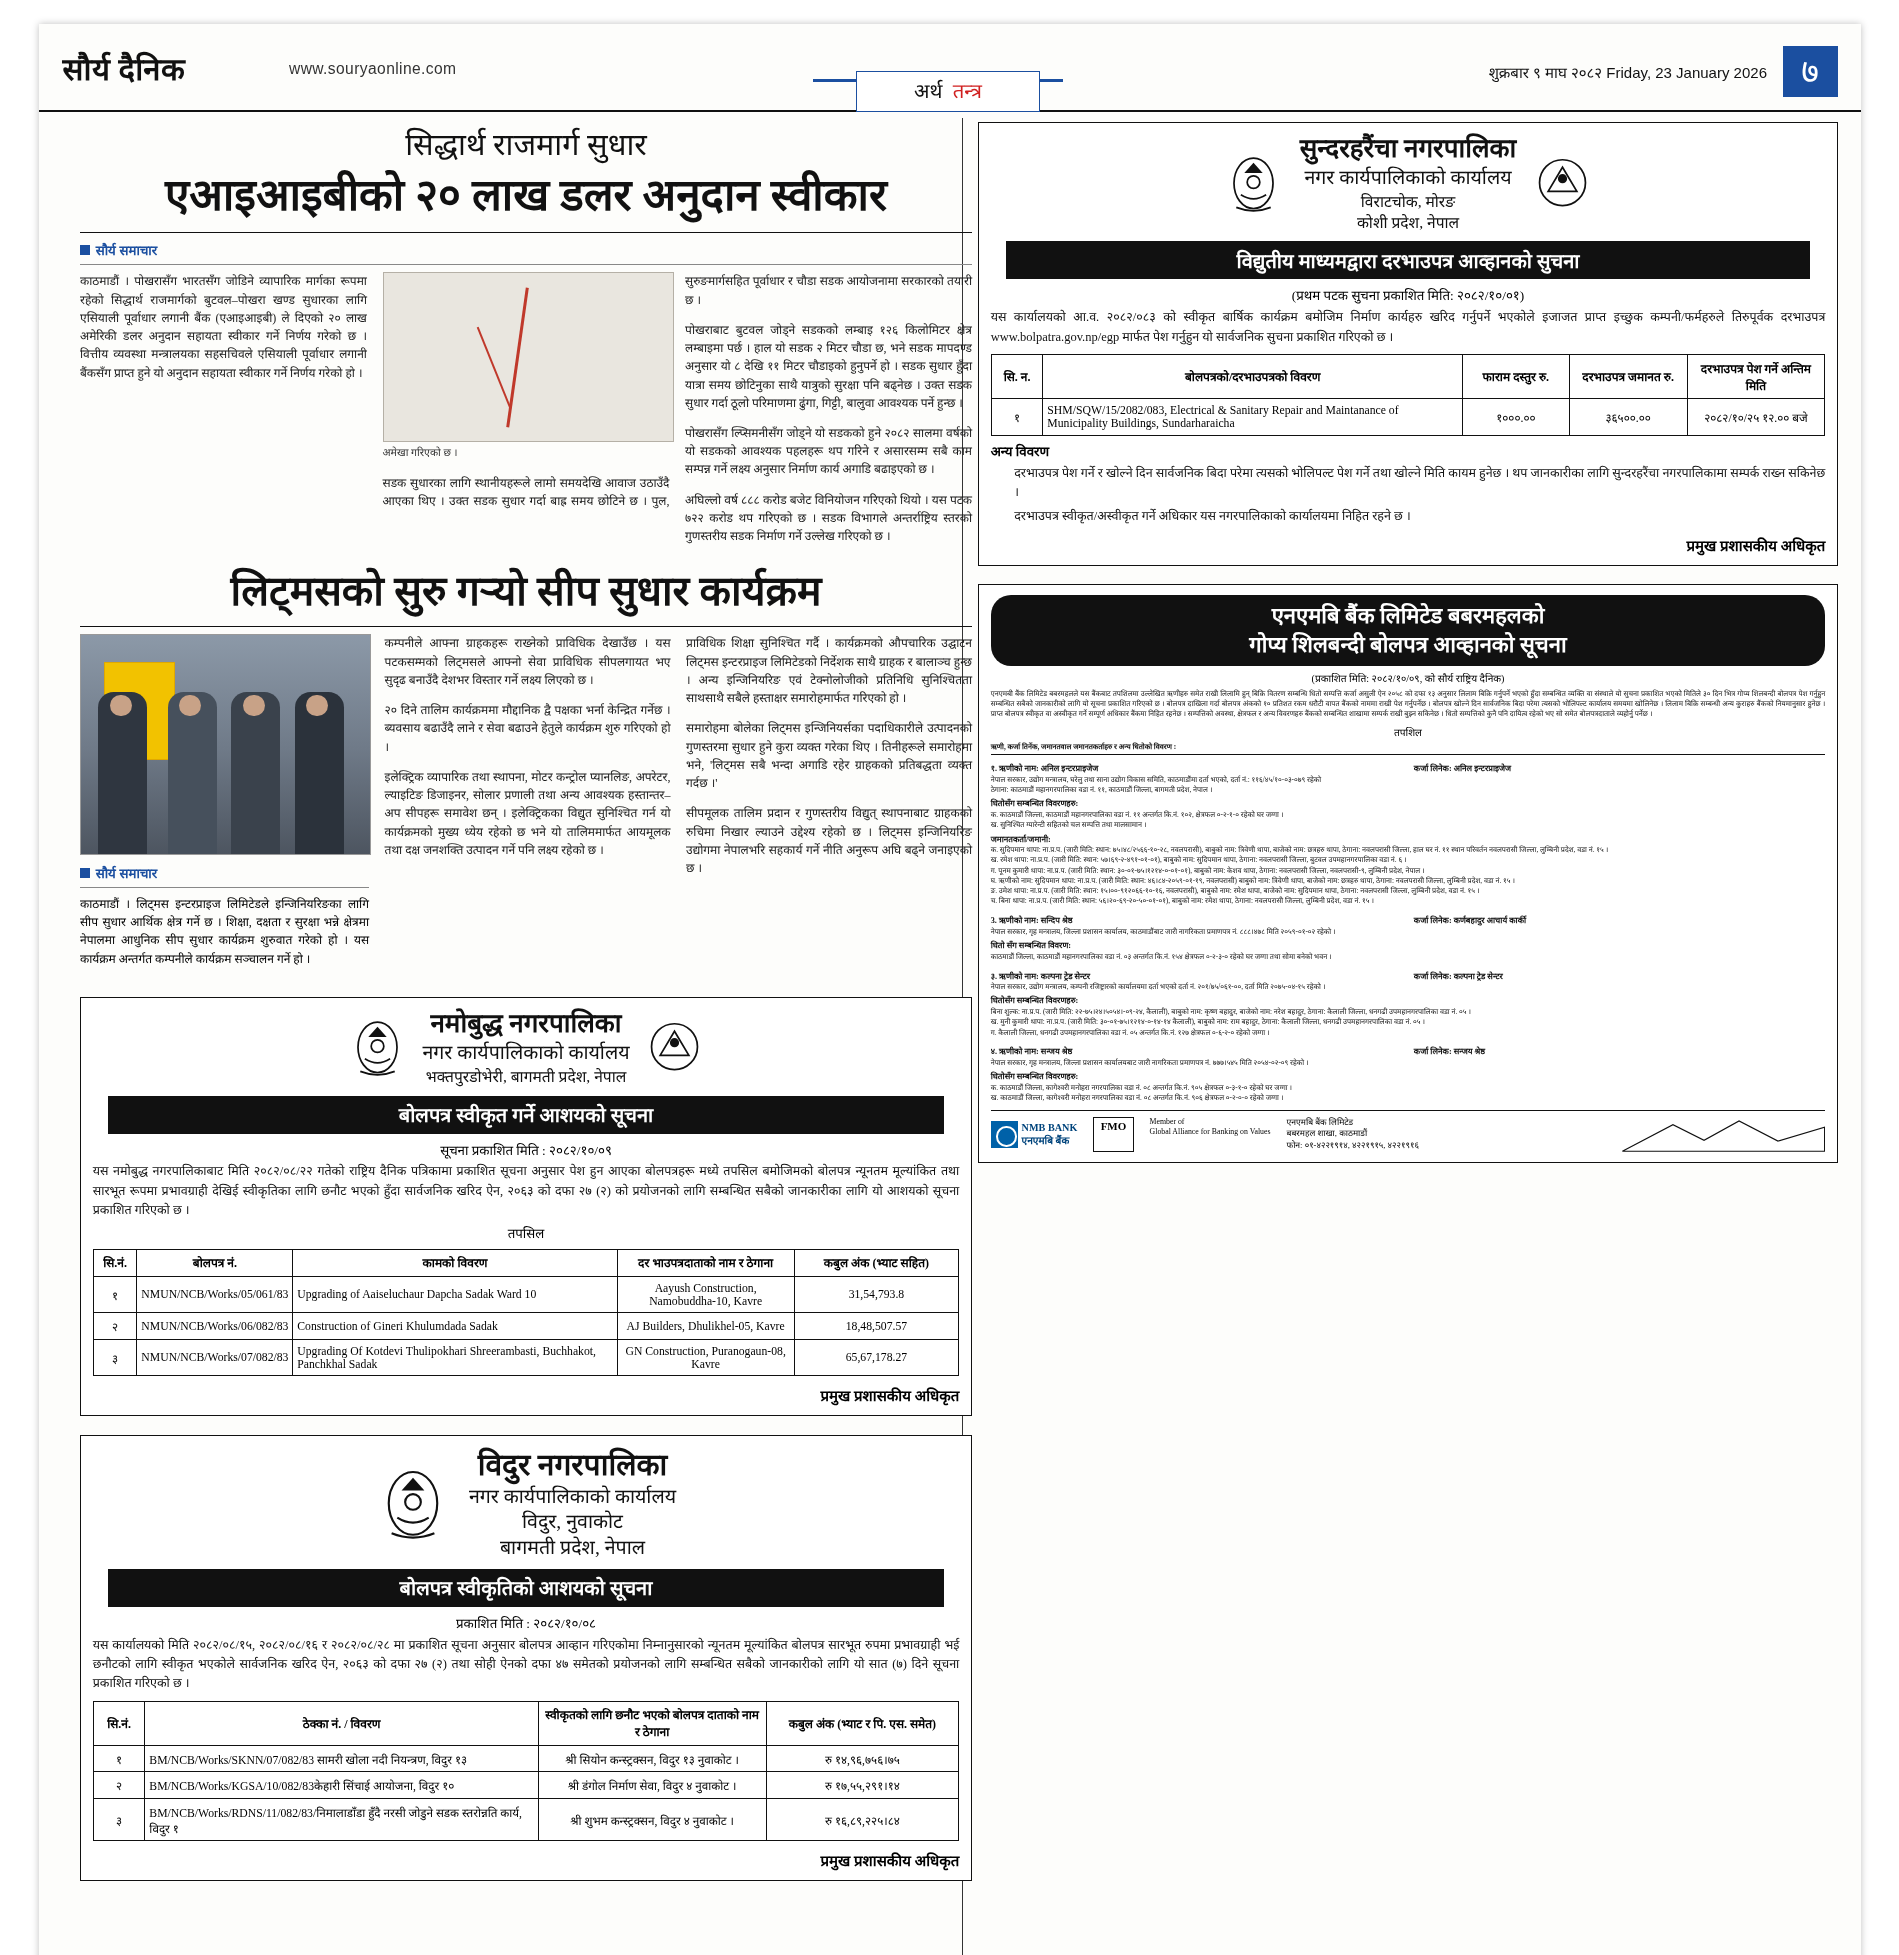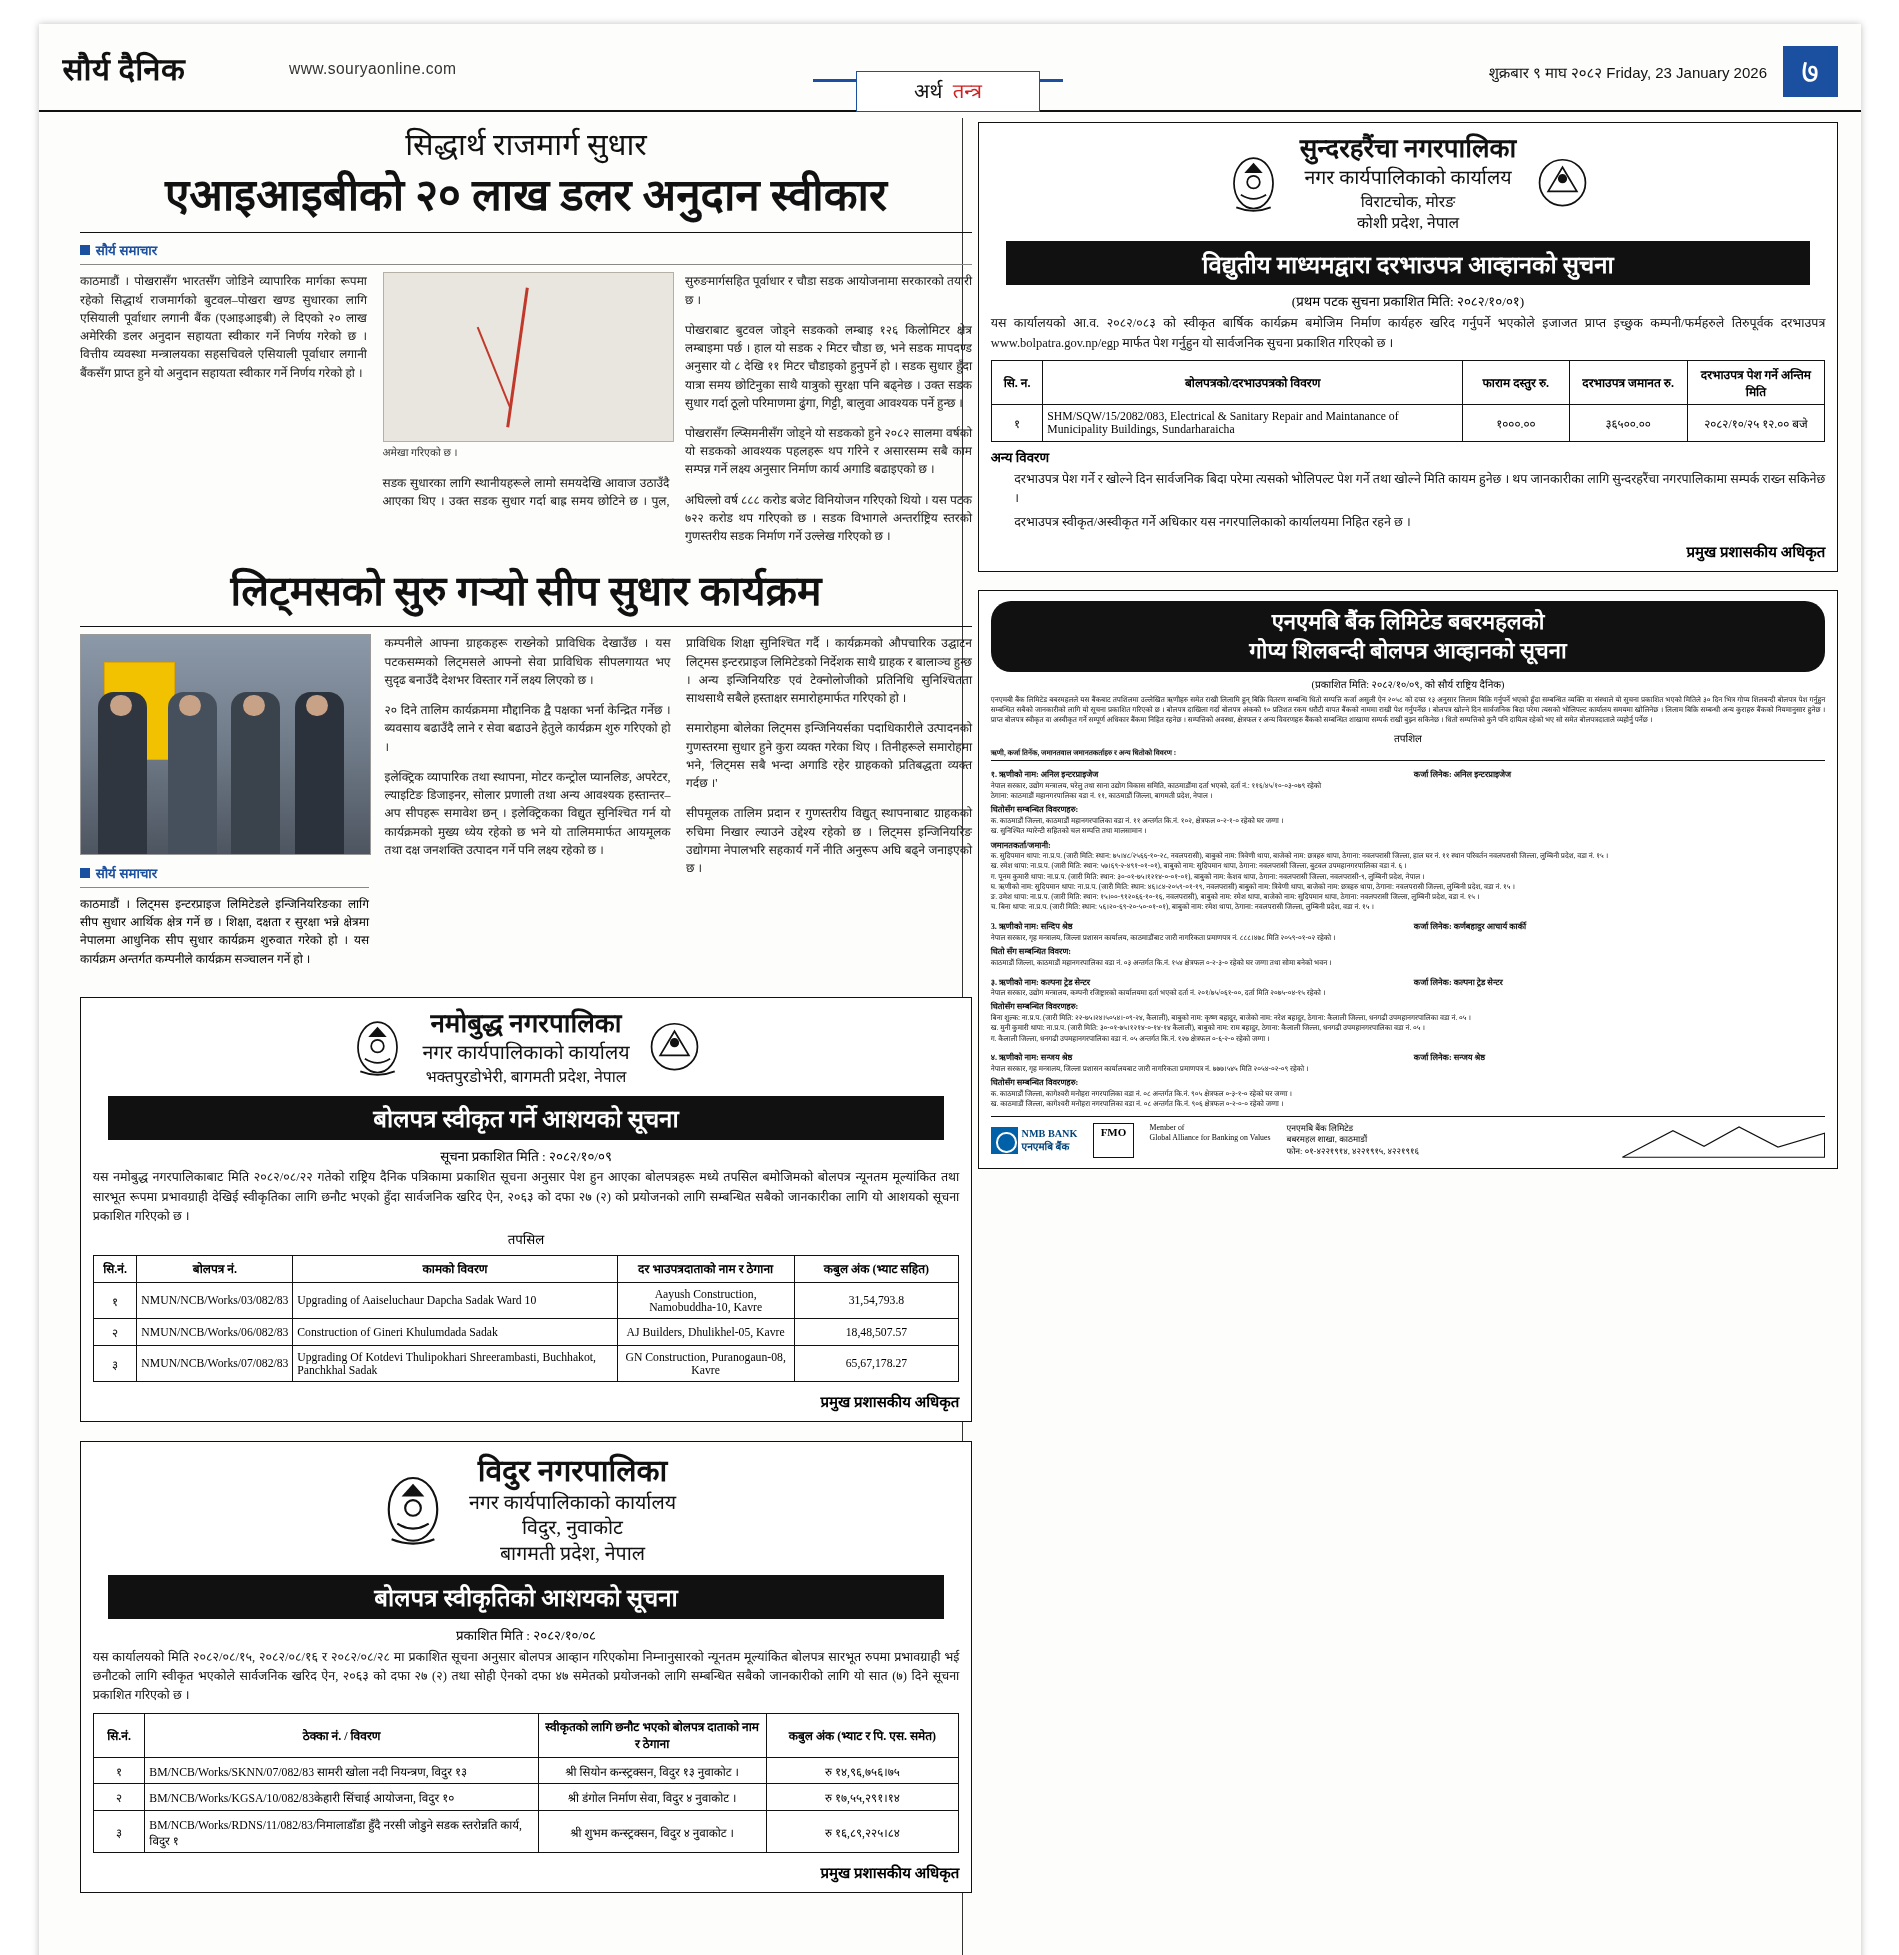--- a/index.html
+++ b/index.html
@@ -255,21 +255,21 @@
   .notice-sub2 {
     font-size: 15.6px;
     color: #111;
     line-height: 1.35;
   }
   .black-bar {
     background: #111;
     color: #fff;
     font-family: "Liberation Serif", serif;
     font-weight: bold;
-    font-size: 24px;
+    font-size: 20px;
     text-align: center;
     padding: 5.5px 0;
     margin: 8.6px 15.6px 7px 15.6px;
   }
   .notice-line {
     font-family: "Liberation Serif", serif;
     font-size: 12.5px;
     line-height: 1.55;
     text-align: justify;
     color: #111;
@@ -479,21 +479,21 @@
             <th style="width:35px">सि.नं.</th>
             <th style="width:141px">बोलपत्र नं.</th>
             <th>कामको विवरण</th>
             <th style="width:168px">दर भाउपत्रदाताको नाम र ठेगाना</th>
             <th style="width:156px">कबुल अंक (भ्याट सहित)</th>
           </tr>
         </thead>
         <tbody>
           <tr>
             <td class="c">१</td>
-            <td class="c">NMUN/NCB/Works/03/082/83</td>
+            <td class="c">NMUN/NCB/Works/05/061/83</td>
             <td>Upgrading of Aaiseluchaur Dapcha Sadak Ward 10</td>
             <td class="c">Aayush Construction, Namobuddha-10, Kavre</td>
             <td class="c">31,54,793.8</td>
           </tr>
           <tr>
             <td class="c">२</td>
             <td class="c">NMUN/NCB/Works/06/082/83</td>
             <td>Construction of Gineri Khulumdada Sadak</td>
             <td class="c">AJ Builders, Dhulikhel-05, Kavre</td>
             <td class="c">18,48,507.57</td>

